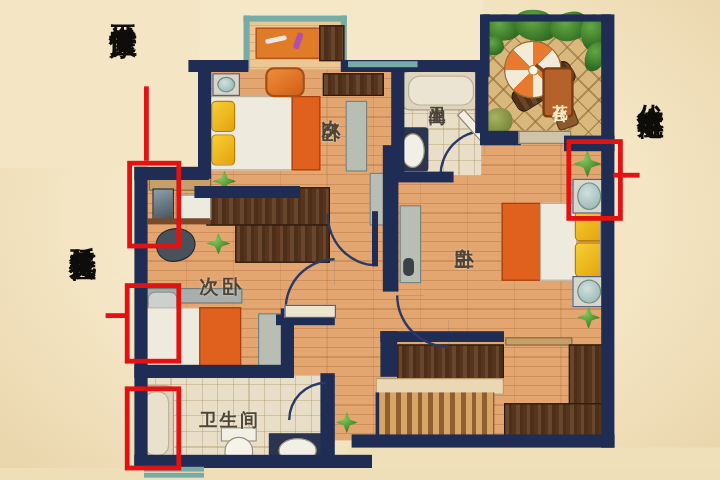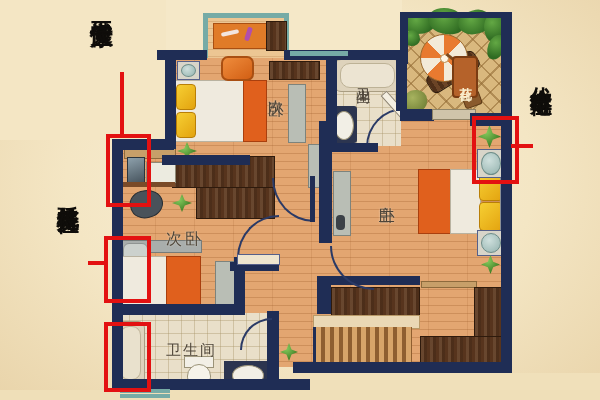--- a/index.html
+++ b/index.html
@@ -34,21 +34,21 @@
   .orange{background:#e0601d;border:1px solid #a93f0e;}
   .pillow{background:linear-gradient(135deg,#f6cf33,#e3a30f);border:1px solid #b97f07;border-radius:4px;}
   .stand{background:#d8d5c9;border:1px solid #56608a;}
   .stand i{position:absolute;left:3px;top:2px;right:3px;bottom:2px;border-radius:50%;
     background:radial-gradient(circle at 40% 35%,#cfe0dd,#93b2ae);border:1px solid #6d8d89;}
   .plant{background:radial-gradient(circle at 35% 30%,#86cb5d,#3f7d24 70%);
     clip-path:polygon(50% 0,64% 36%,100% 50%,64% 64%,50% 100%,36% 64%,0 50%,36% 36%);}
   .bush{background:radial-gradient(circle at 40% 35%,#63a844,#2f6b22 75%);
     border-radius:58% 42% 55% 45%/50% 60% 40% 50%;}
   .arc{border:0 solid #2a3a66;background:transparent;}
-  .rlabel{color:#4e4539;font-weight:normal;text-shadow:0 0 2px rgba(255,250,235,.55);line-height:1.05;}
+  .rlabel{color:#4e4539;font-weight:bold;text-shadow:0 0 2px rgba(255,250,235,.55);line-height:1.05;}
   .vert{writing-mode:vertical-rl;text-orientation:upright;letter-spacing:2px;}
   .callout{color:#0f0d0a;font-weight:bold;writing-mode:vertical-rl;text-orientation:upright;
     letter-spacing:1px;line-height:1;}
   .redbox{border:4px solid #e31111;background:transparent;}
   .redline{background:#e31111;}
   .stairs{background:repeating-linear-gradient(90deg,#d8a569 0 5px,#8f5f30 5px 9px);
     border-left:3px solid #1f2d55;border-bottom:2px solid #1f2d55;}
   .badge{background:#b5622a;border:2px solid #7a3c12;border-radius:4px;color:#f9ecca;
     font-weight:bold;writing-mode:vertical-rl;text-orientation:upright;text-align:center;}
   .umb{border-radius:50%;

